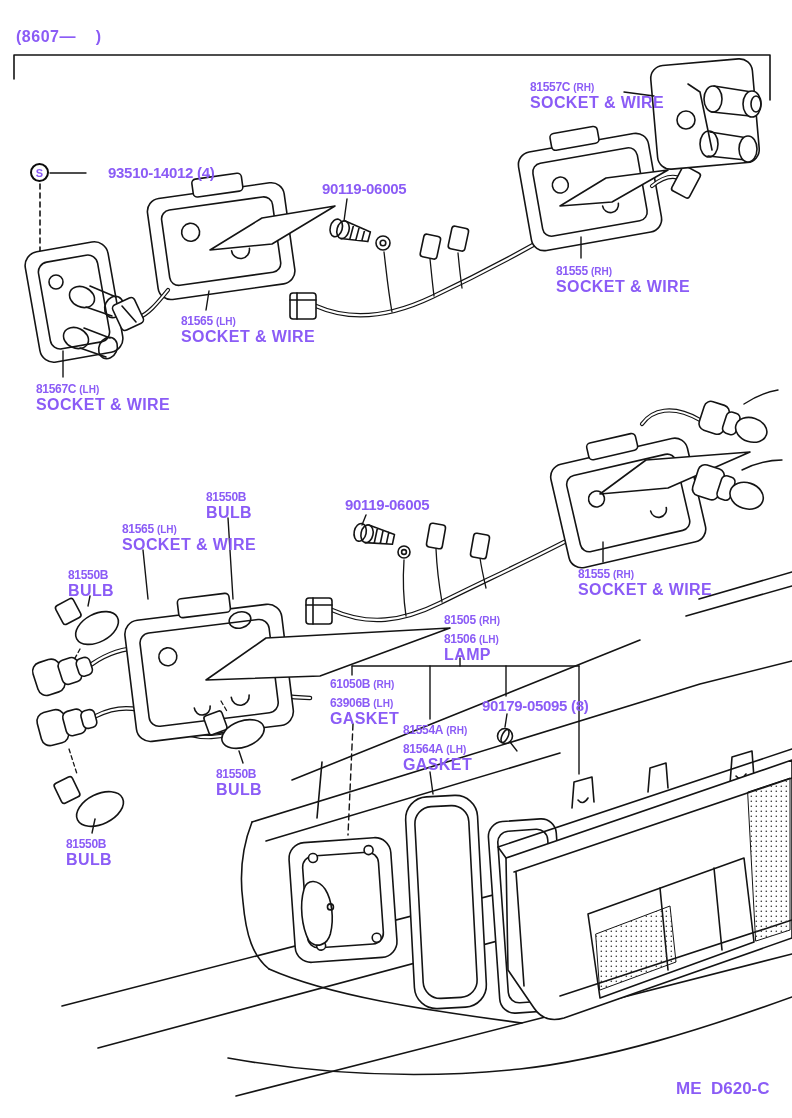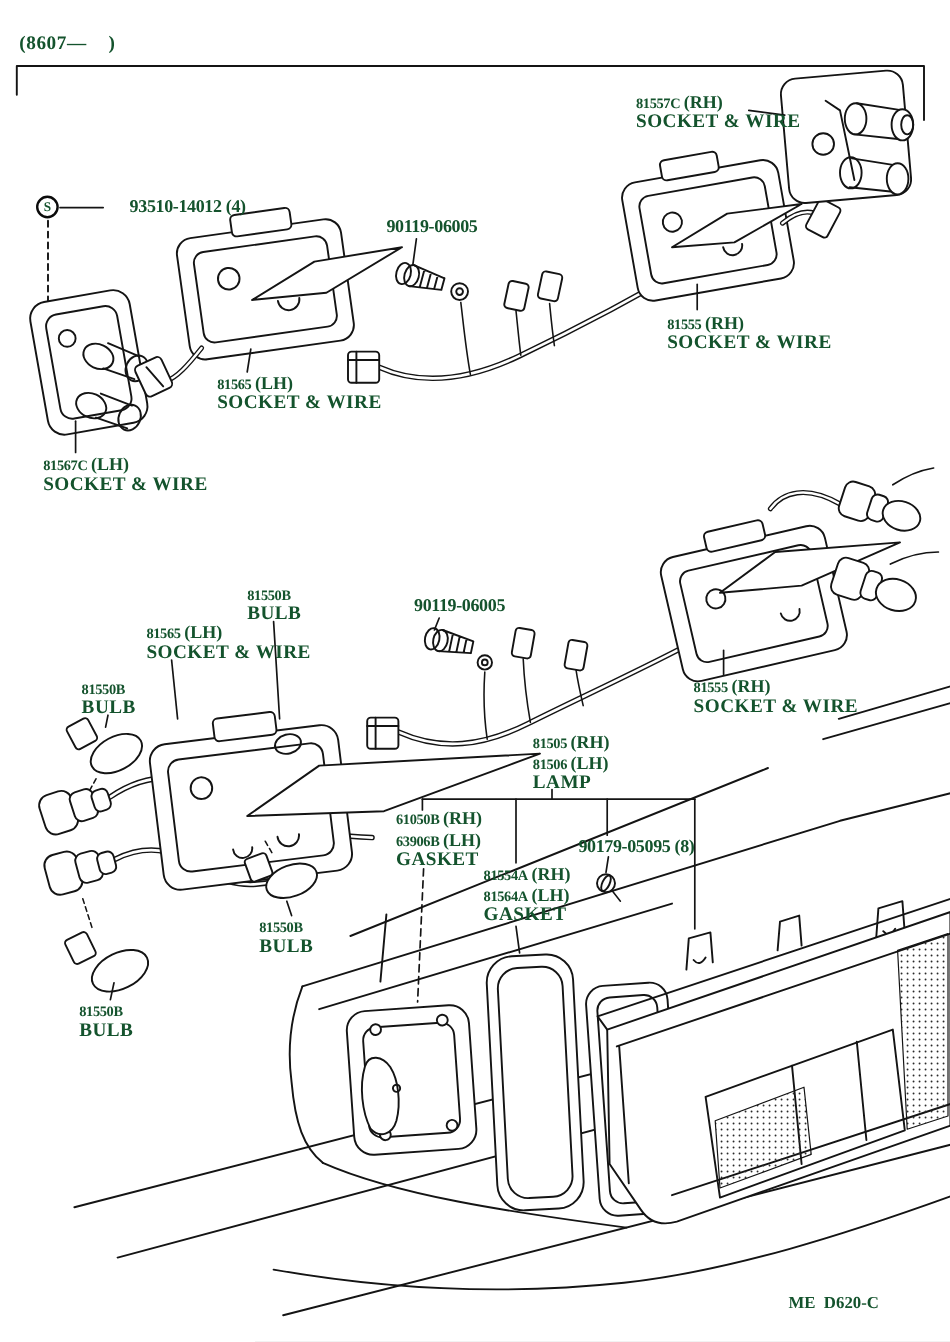--- a/index.html
+++ b/index.html
@@ -1,29 +1,29 @@
 <!DOCTYPE html>
 <html><head>
 <meta charset="utf-8">
 <style>
   html,body{margin:0;padding:0;background:#e8e8e8;}
   .page{
     position:relative;width:792px;height:1118px;margin:0 auto;
     background:#ffffff;overflow:hidden;
-    font-family:Liberation Serif, serif;
-    color:#14532d;
+    font-family:Liberation Sans, sans-serif;
+    color:#8b5cf6;
   }
   svg.art{position:absolute;left:0;top:0;}
   .lbl{position:absolute;font-weight:700;line-height:17px;white-space:nowrap;}
   .num{font-size:12px;letter-spacing:-0.3px;}
   .pnum{font-size:15px;letter-spacing:-0.3px;margin-left:20px;}
-  .side{font-size:15px;margin-left:3px;letter-spacing:0;}
+  .side{font-size:10px;margin-left:3px;letter-spacing:0;}
   .sub{font-size:16px;letter-spacing:0.4px;line-height:13px;}
   .hdr{position:absolute;left:16px;top:28px;font-weight:700;font-size:16px;white-space:pre;letter-spacing:0.5px;}
-  .ftr{position:absolute;left:657px;top:1079px;font-weight:700;font-size:14px;white-space:pre;}
+  .ftr{position:absolute;left:676px;top:1079px;font-weight:700;font-size:17px;white-space:pre;}
   .smark{
     position:absolute;left:30px;top:163px;width:19px;height:19px;border:2px solid #0b0b0b;
     border-radius:50%;font-size:11px;font-weight:700;display:flex;align-items:center;justify-content:center;
     box-sizing:border-box;
   }
 </style>
 </head>
 <body>
 
 <div class="page">

